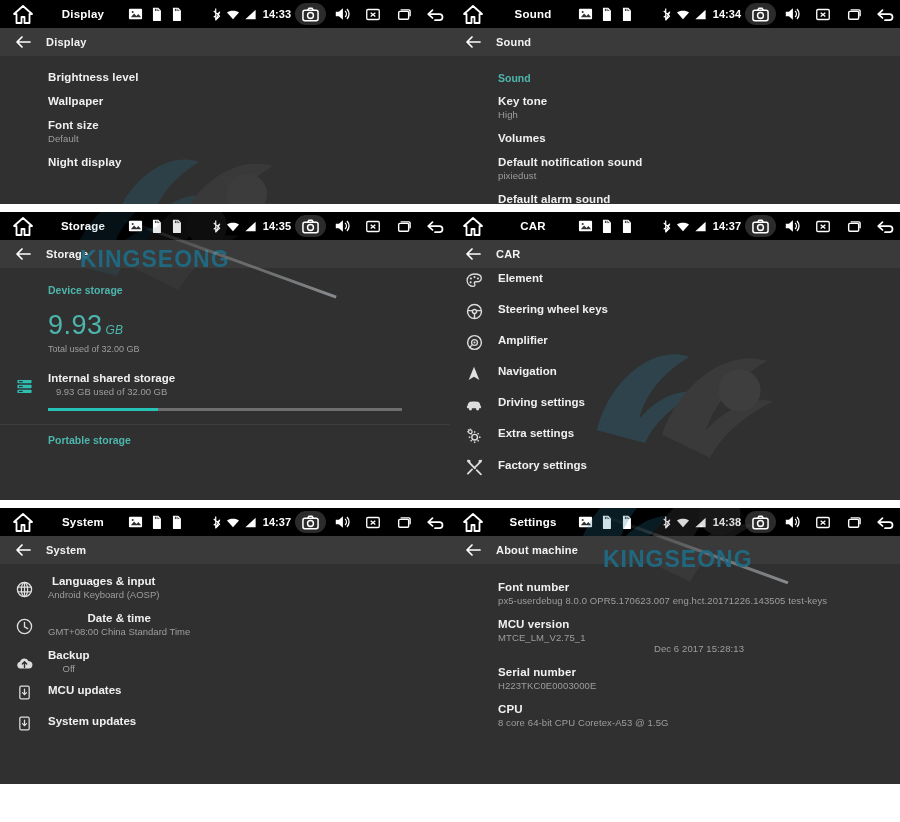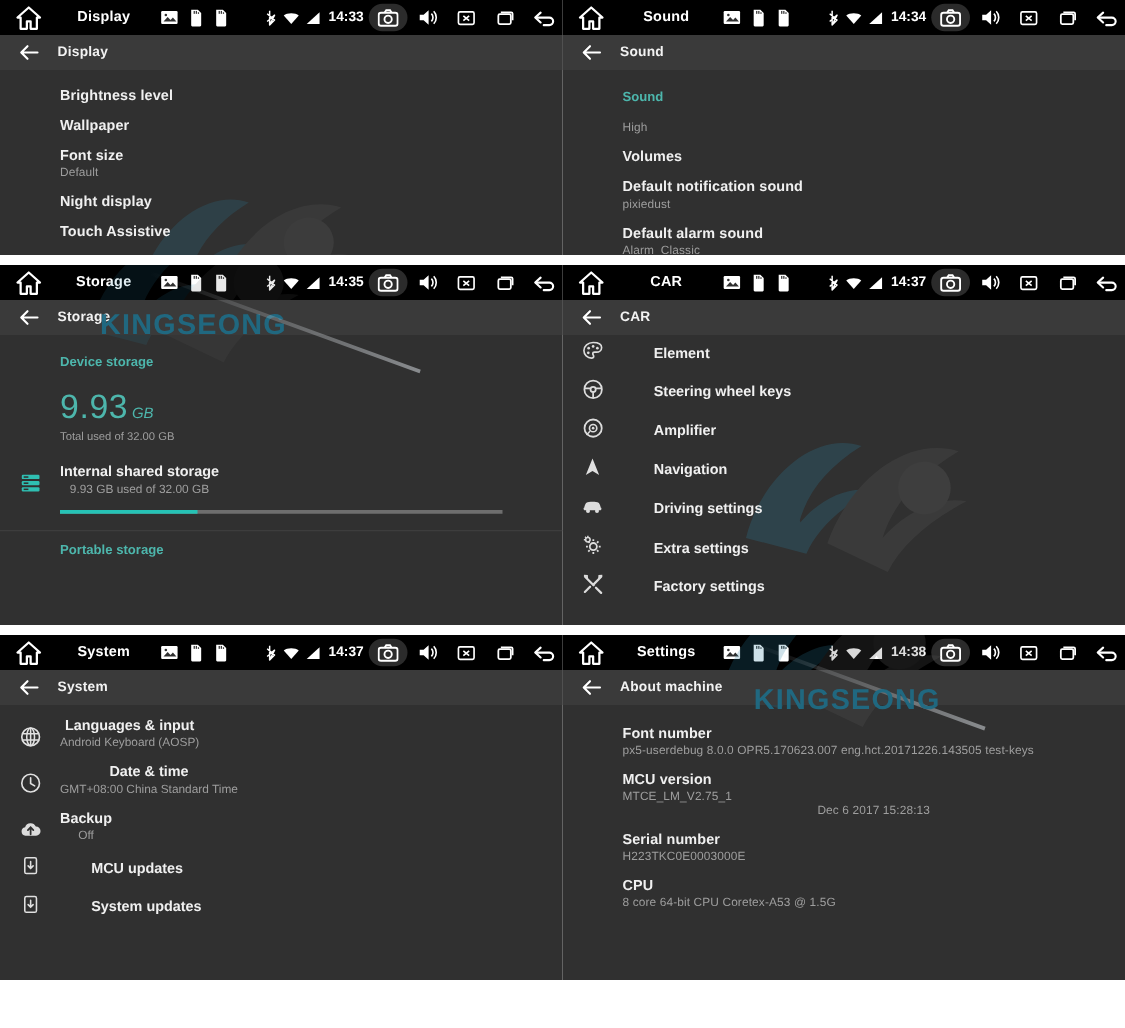--- a/index.html
+++ b/index.html
@@ -65,21 +65,21 @@
 
   .catlabel {
     color:#4db6ac; font-size:10.5px; font-weight:bold;
     padding:12px 0 0 48px;
   }
   .item { padding:11px 0 1px 48px; position:relative; }
   .item .title { color:#f0f0f0; font-size:11.5px; font-weight:bold; letter-spacing:.1px; }
   .item .sub   { color:#9e9e9e; font-size:9.5px; margin-top:2px; letter-spacing:.1px; }
   .item .sub2  { color:#9e9e9e; font-size:9.5px; letter-spacing:.1px;text-align:center; }
 
-  .iconitem { display:flex; align-items:flex-end; padding:7px 0 7px 0;gap:25px; }
+  .iconitem { display:flex; align-items:flex-start; padding:7px 0 7px 0; }
   .iconitem .ic { width:48px; display:flex; align-items:center; justify-content:center; flex:none; }
   .iconitem .tx { color:#f0f0f0; font-size:11.5px; font-weight:bold; }
 
   .iconrow { display:flex; align-items:flex-start; padding:9px 0 3px 0;text-align:center; }
   .iconrow .ic { width:48px; display:flex; align-items:center; justify-content:center; flex:none; padding-top:6px; }
   .iconrow .tcol .title { color:#f0f0f0; font-size:11.5px; font-weight:bold; }
   .iconrow .tcol .sub { color:#9e9e9e; font-size:9.5px; margin-top:2px; }
 
   
   .bignum { padding:14px 0 0 48px; }
@@ -332,23 +332,20 @@
         <div class="item">
           <div class="title">Wallpaper</div>
         </div>
         <div class="item">
           <div class="title">Font size</div>
           <div class="sub">Default</div>
         </div>
         <div class="item">
           <div class="title">Night display</div>
         </div>
-        <div class="item">
-          <div class="title">Touch Assistive</div>
-        </div>
       </div>
     </div>
 
     <div class="panel">
       <div class="statusbar">
         <div class="sb-home">
             <svg width="22" height="21" viewBox="0 0 22 21">
               <use href="#g-home"></use>
             </svg>
           </div>
@@ -421,20 +418,21 @@
         <div class="ab-back">
             <svg width="17" height="16" viewBox="0 0 17 16">
               <use href="#g-arrowleft"></use>
             </svg>
           </div>
         <div class="ab-title">Sound</div>
       </div>
       <div class="body">
         <div class="catlabel">Sound</div>
         <div class="item">
+          <div class="title">Key tone</div>
           <div class="sub">High</div>
         </div>
         <div class="item">
           <div class="title">Volumes</div>
         </div>
         <div class="item">
           <div class="title">Default notification sound</div>
           <div class="sub">pixiedust</div>
         </div>
         <div class="item">

